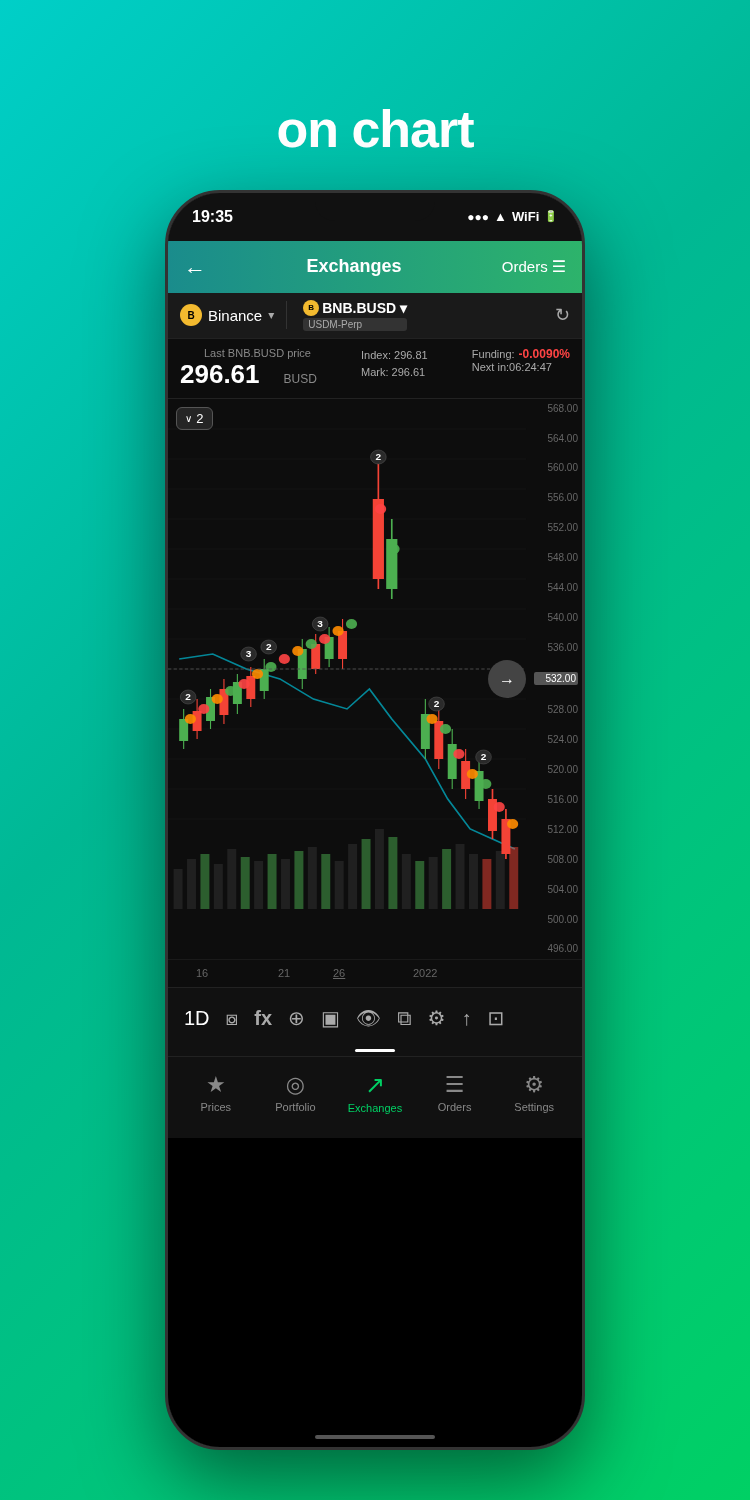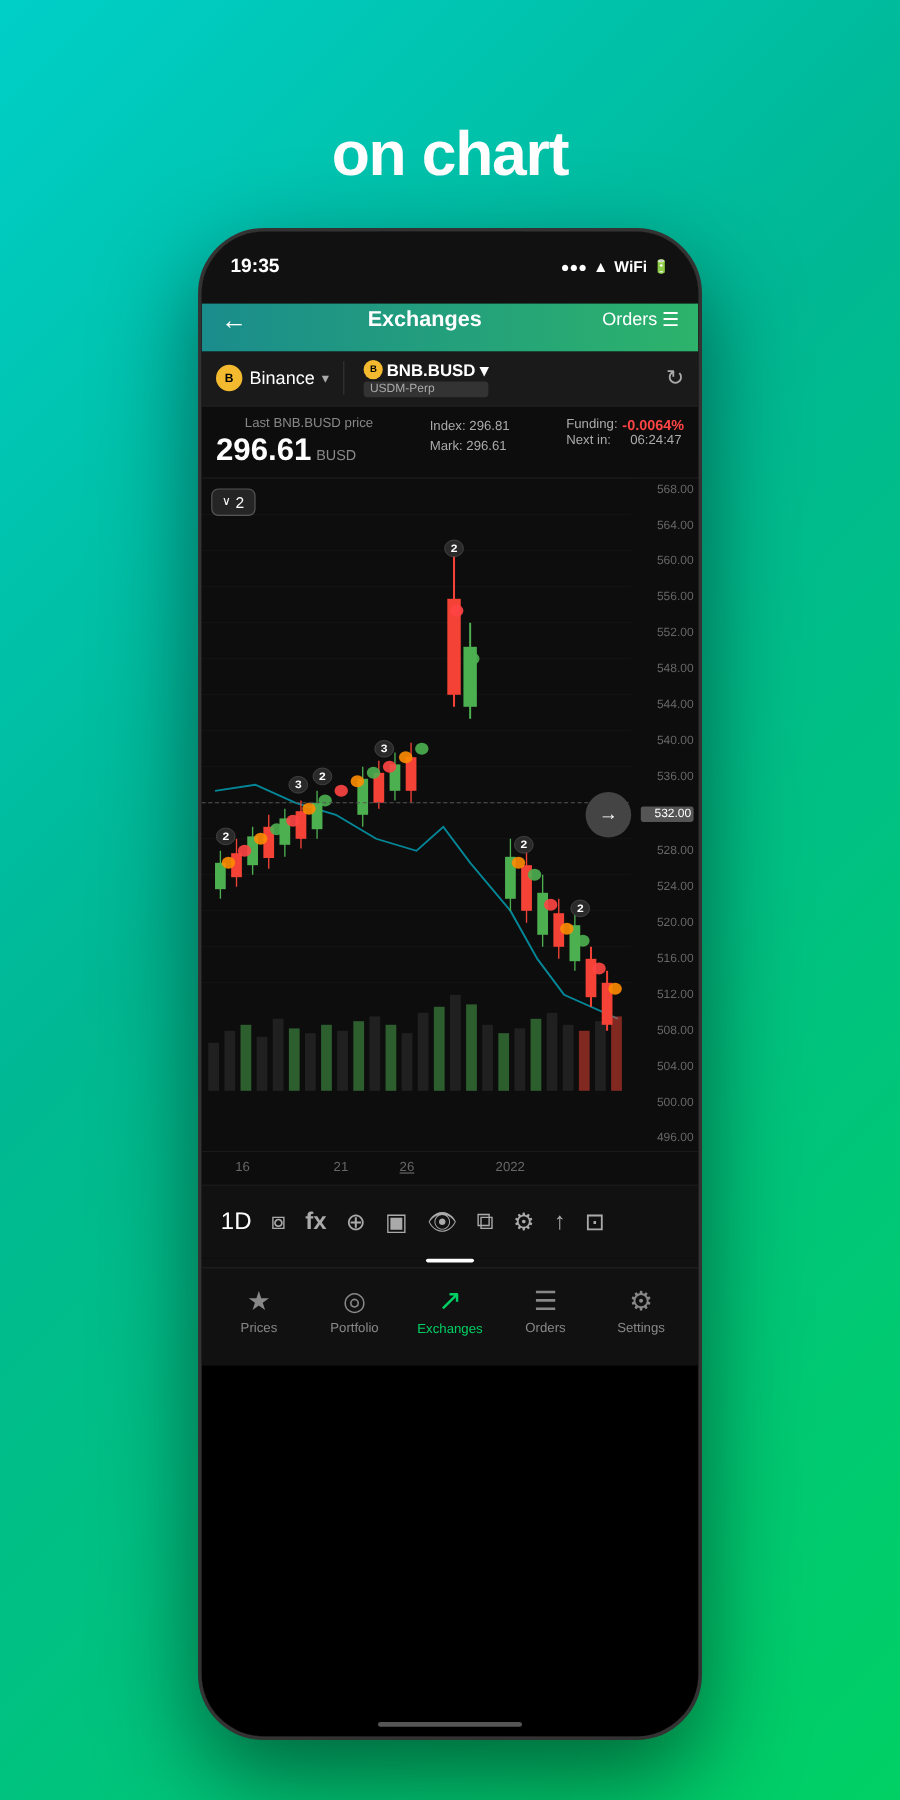--- a/index.html
+++ b/index.html
@@ -52,21 +52,21 @@
       background: #111;
       border-radius: 0 0 20px 20px;
       z-index: 20;
     }
 
     
     .status-bar {
       position: absolute;
       top: 0;
       left: 0; right: 0;
-      height: 60px;
+      height: 48px;
       background: #111;
       display: flex;
       align-items: center;
       justify-content: space-between;
       padding: 0 24px;
       z-index: 15;
       color: white;
       font-size: 15px;
       font-weight: 600;
     }
@@ -348,35 +348,35 @@
             <span>BNB.BUSD ▾</span>
           </div>
           <span class="pair-type">USDM-Perp</span>
         </div>
         <span class="refresh-btn">↻</span>
       </div>
 
       <div class="price-bar">
         <div class="price-left">
           <div class="price-label">Last BNB.BUSD price</div>
-          <div style="display:flex;align-items:baseline;gap:0;">
+          <div style="display:flex;align-items:baseline;gap:20px;">
             <span class="price-main">296.61</span>
             <span class="price-currency">BUSD</span>
           </div>
         </div>
         <div class="price-mid">
           <div>Index: 296.81</div>
           <div>Mark: 296.61</div>
         </div>
         <div class="price-right">
           <div style="display:flex;gap:4px;align-items:center;">
             <span class="funding-label">Funding:</span>
-            <span class="funding-value">-0.0064%</span>
+            <span class="funding-value">-0.0090%</span>
           </div>
-          <div style="display:flex;gap:16px;align-items:center;">
+          <div style="display:flex;gap:0;align-items:center;">
             <span class="next-in">Next in:</span>
             <span class="next-in">06:24:47</span>
           </div>
         </div>
       </div>
 
       <div class="chart-area">
         
         <svg class="chart-svg" viewBox="0 0 370 560" preserveAspectRatio="none">
 

